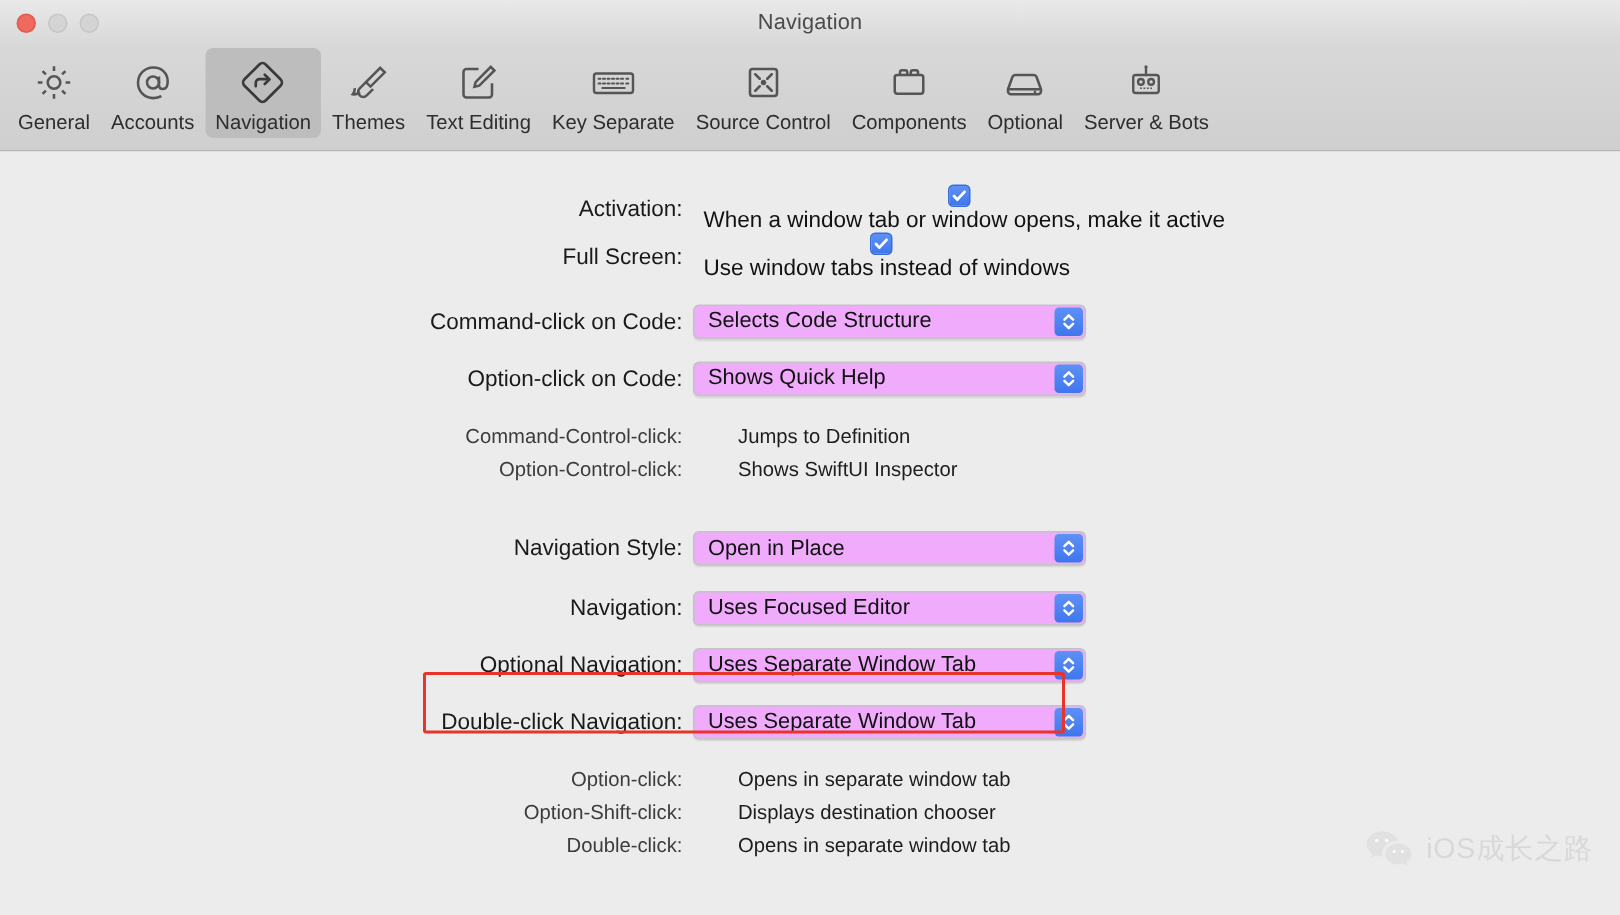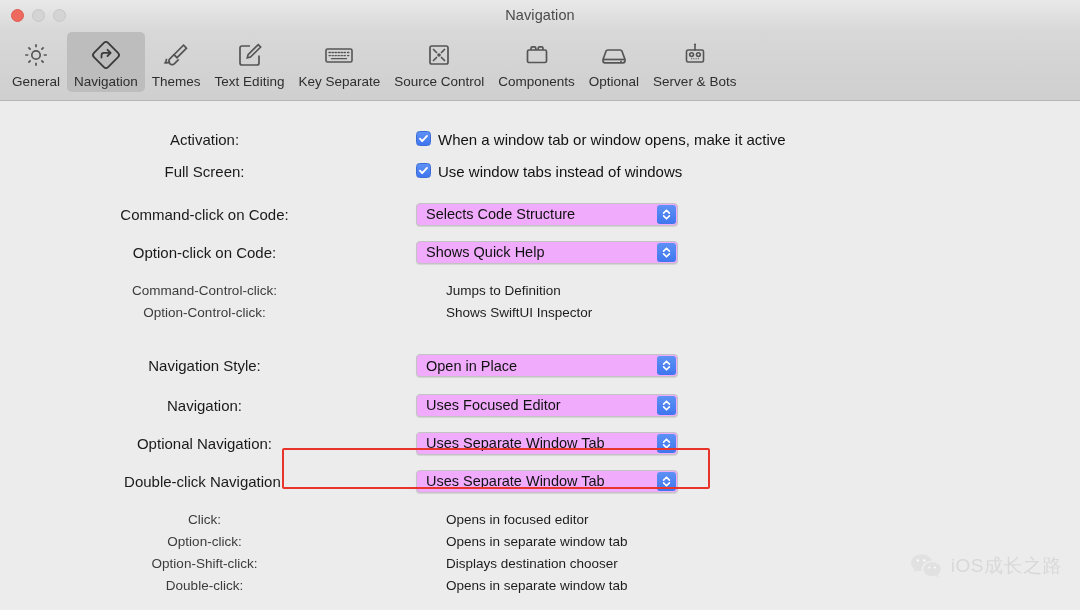--- a/index.html
+++ b/index.html
@@ -105,31 +105,33 @@
     padding-top: 22px;
   }
 
   .row {
     display: flex;
     align-items: center;
     height: 26px;
   }
 
   .row-label {
-    width: 416px;
-    text-align: center;
+    width: 462px;
+    text-align: right;
     padding-right: 7px;
     font-size: 15px;
     color: #1a1a1a;
     white-space: nowrap;
   }
   .row-label.small { font-size: 13.5px; color: #3c3c3c; }
 
   .row-value {
     display: flex;
+    align-items: center;
+    flex-direction: column;
   }
 
   .static-value {
     font-size: 13.5px;
     color: #1d1d1d;
     white-space: nowrap;
   }
 
   
   .cb-row { height: 32px; }
@@ -247,20 +249,29 @@
     <div class="tb-item">
       <span class="tb-icon">
         <svg width="30" height="30" viewBox="0 0 30 30" fill="none" stroke="#555" stroke-width="1.7">
           <circle cx="15" cy="15" r="4.2"></circle>
           <path d="M15 4.2v3.1M15 22.7v3.1M25.8 15h-3.1M7.3 15H4.2M22.6 7.4l-2.2 2.2M9.6 20.4l-2.2 2.2M22.6 22.6l-2.2-2.2M9.6 9.6L7.4 7.4"></path>
         </svg>
       </span>
       <span class="tb-label">General</span>
     </div>
 
+    <div class="tb-item">
+      <span class="tb-icon">
+        <svg width="30" height="30" viewBox="0 0 30 30" fill="none" stroke="#555" stroke-width="1.7">
+          <circle cx="15" cy="15" r="4"></circle>
+          <path d="M19 11v5.6c0 1.8 1.1 2.7 2.5 2.7 2 0 3.3-1.9 3.3-5 0-5.6-4-9.3-9.6-9.3C9.5 5 5 9.5 5 15.2S9.3 25.4 15.2 25.4c2.2 0 4-.5 5.4-1.3"></path>
+        </svg>
+      </span>
+      <span class="tb-label">Accounts</span>
+    </div>
 
 
     <div class="tb-item selected">
       <span class="tb-icon">
         <svg width="32" height="32" viewBox="0 0 32 32" fill="none" stroke="#3a3a3a" stroke-width="1.8">
           <rect x="6" y="6" width="20" height="20" rx="3" transform="rotate(45 16 16)"></rect>
           <path d="M11.5 18.5v-2.2c0-1.4 1.1-2.5 2.5-2.5h6" stroke-linecap="round"></path>
           <path d="M17.5 10.8l3.2 3.1-3.2 3.1" stroke-linecap="round" stroke-linejoin="round"></path>
         </svg>
       </span>
@@ -484,26 +495,20 @@
               <path d="M2.6 8.9l2.9 2.9 2.9-2.9"></path>
             </svg>
           </span>
         </div>
       </div>
     </div>
 
     <div class="gap-sm"></div>
 
     <div class="static-block">
-      <div class="row">
-        <div class="row-label small">Click:</div>
-        <div class="row-value">
-          <span class="static-value">Opens in focused editor</span>
-        </div>
-      </div>
       <div class="row">
         <div class="row-label small">Option-click:</div>
         <div class="row-value">
           <span class="static-value">Opens in separate window tab</span>
         </div>
       </div>
       <div class="row">
         <div class="row-label small">Option-Shift-click:</div>
         <div class="row-value">
           <span class="static-value">Displays destination chooser</span>

